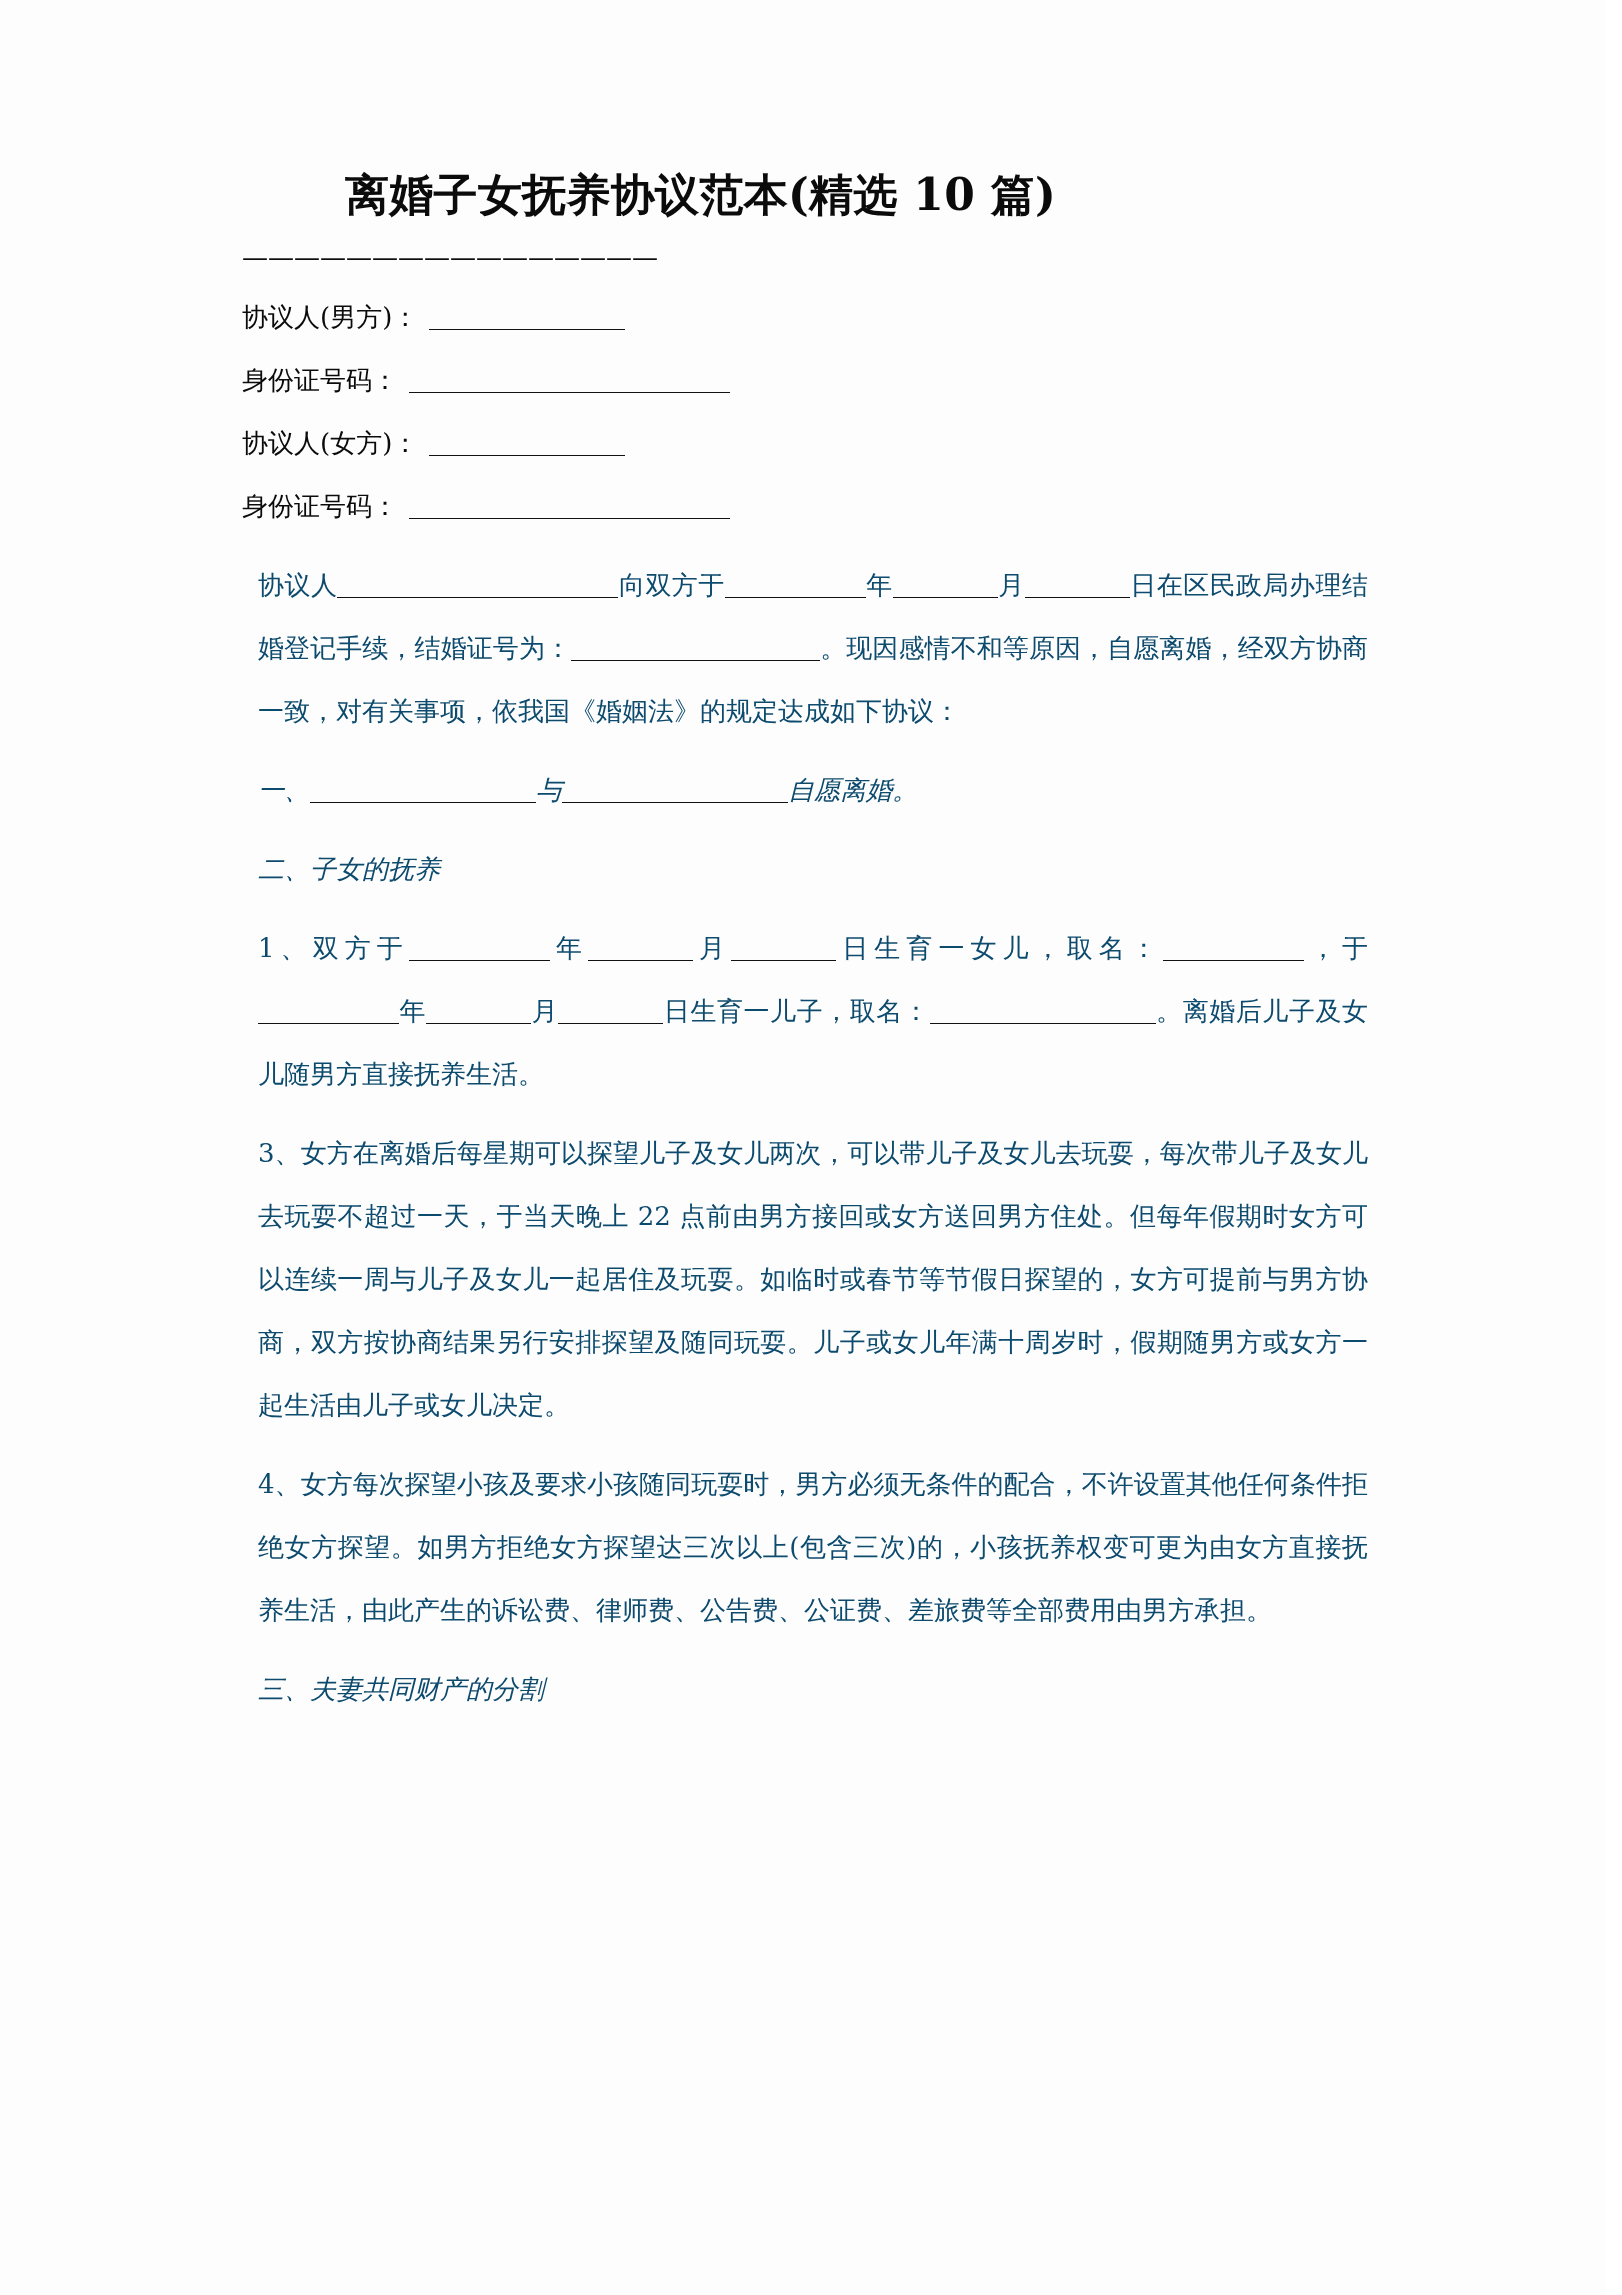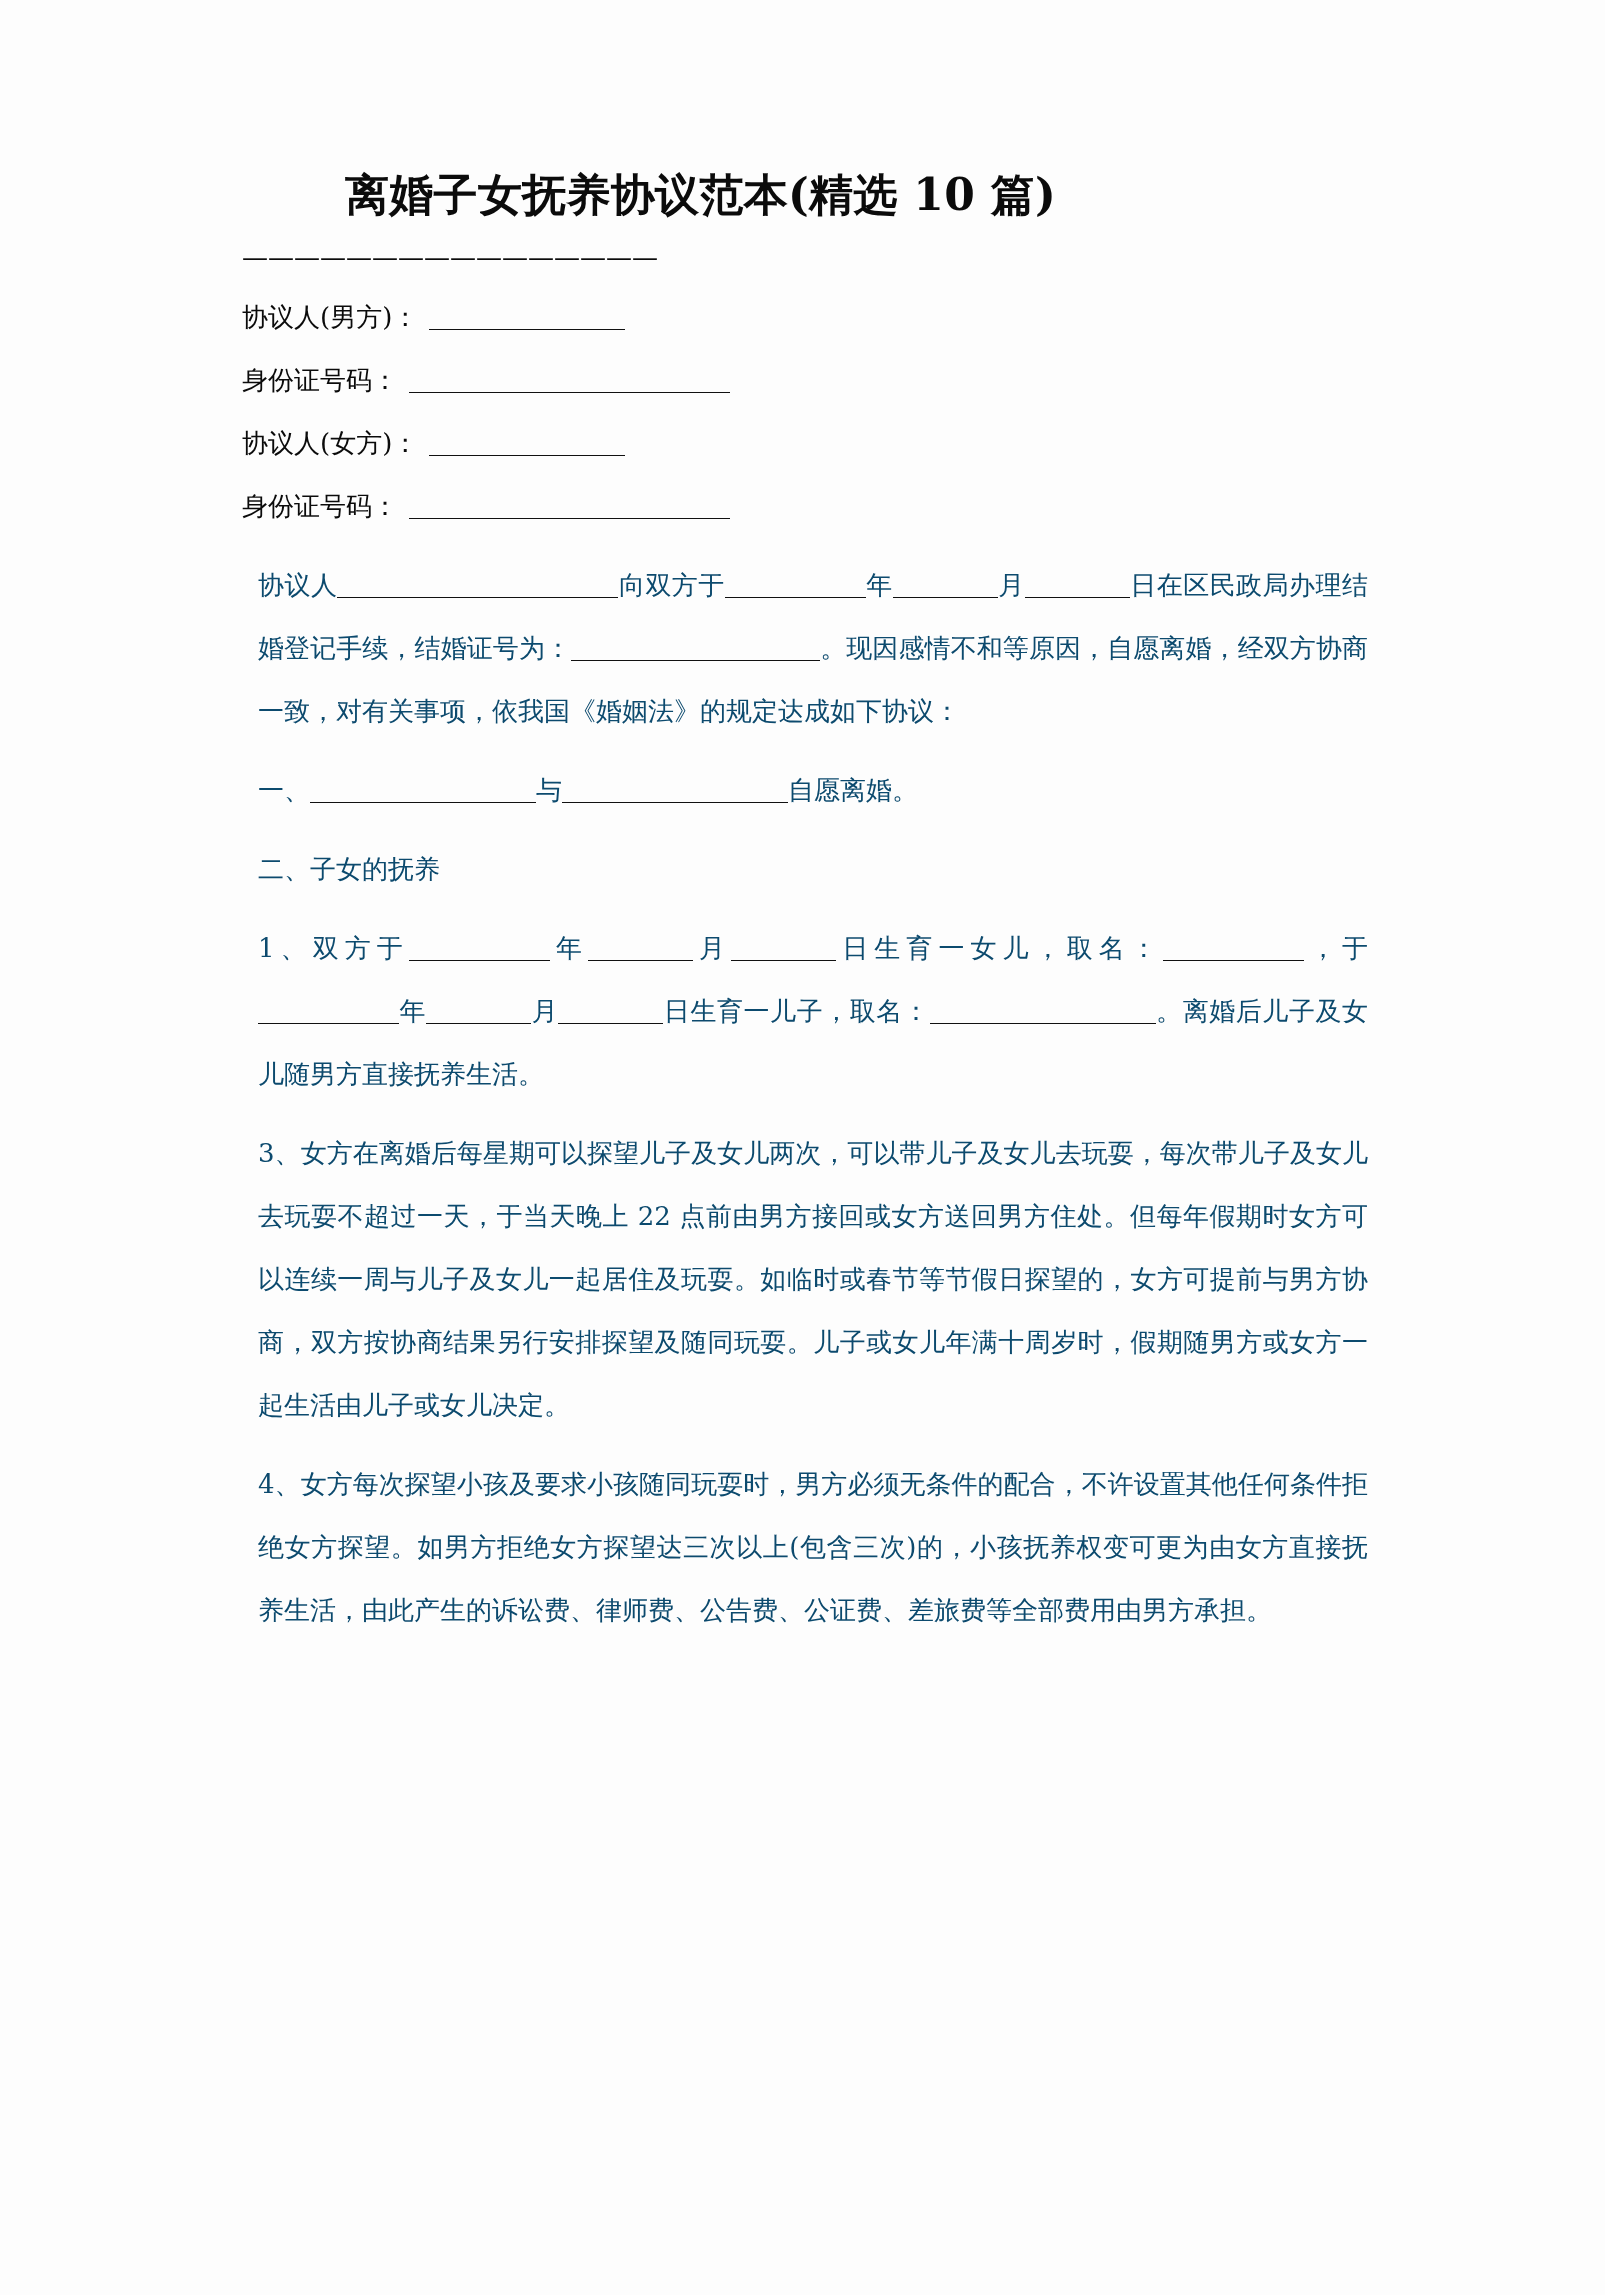--- a/index.html
+++ b/index.html
@@ -70,20 +70,21 @@
     line-height: 63px;
     text-align: justify;
     text-justify: inter-character;
     font-family: "DejaVu Serif", "Liberation Serif", serif;
     color: #0c4a6e;
     word-break: break-all;
   }
 
   p.para.nojust {
     text-align: left;
+    font-style: italic;
   }
 
   
   .field-row {
     margin: 0;
     font-size: 26px;
     line-height: 63px;
     white-space: nowrap;
     font-family: "DejaVu Serif", "Liberation Serif", serif;
   }
@@ -140,17 +141,18 @@
       <p class="para nojust">二、子女的抚养</p>
 
       <p class="para"><span>1、</span><span>双方于</span><span class="blank b-lg"></span><span>年</span><span class="blank b-md"></span><span>月</span><span class="blank b-md"></span><span>日生育一女儿，取名：</span><span class="blank b-lg"></span><span>，于</span><span class="blank b-lg"></span><span>年</span><span class="blank b-md"></span><span>月</span><span class="blank b-md"></span><span>日生育一儿子，取名：</span><span class="blank b-xxl"></span><span>。离婚后儿子及女儿随男方直接抚养生活。</span></p>
 
 
       <p class="para"><span>3、</span><span>女方在离婚后每星期可以探望儿子及女儿两次，可以带儿子及女儿去玩耍，每次带儿子及女儿去玩耍不超过一天，于当天晚上 22 点前由男方接回或女方送回男方住处。但每年假期时女方可以连续一周与儿子及女儿一起居住及玩耍。如临时或春节等节假日探望的，女方可提前与男方协商，双方按协商结果另行安排探望及随同玩耍。儿子或女儿年满十周岁时，假期随男方或女方一起生活由儿子或女儿决定。</span></p>
 
       <p class="para"><span>4、</span><span>女方每次探望小孩及要求小孩随同玩耍时，男方必须无条件的配合，不许设置其他任何条件拒绝女方探望。如男方拒绝女方探望达三次以上(包含三次)的，小孩抚养权变可更为由女方直接抚养生活，由此产生的诉讼费、律师费、公告费、公证费、差旅费等全部费用由男方承担。</span></p>
 
 
+      <p class="para nojust">三、夫妻共同财产的分割</p>
 
     </div>
   </div>
 </div>
 
 
 </body></html>

